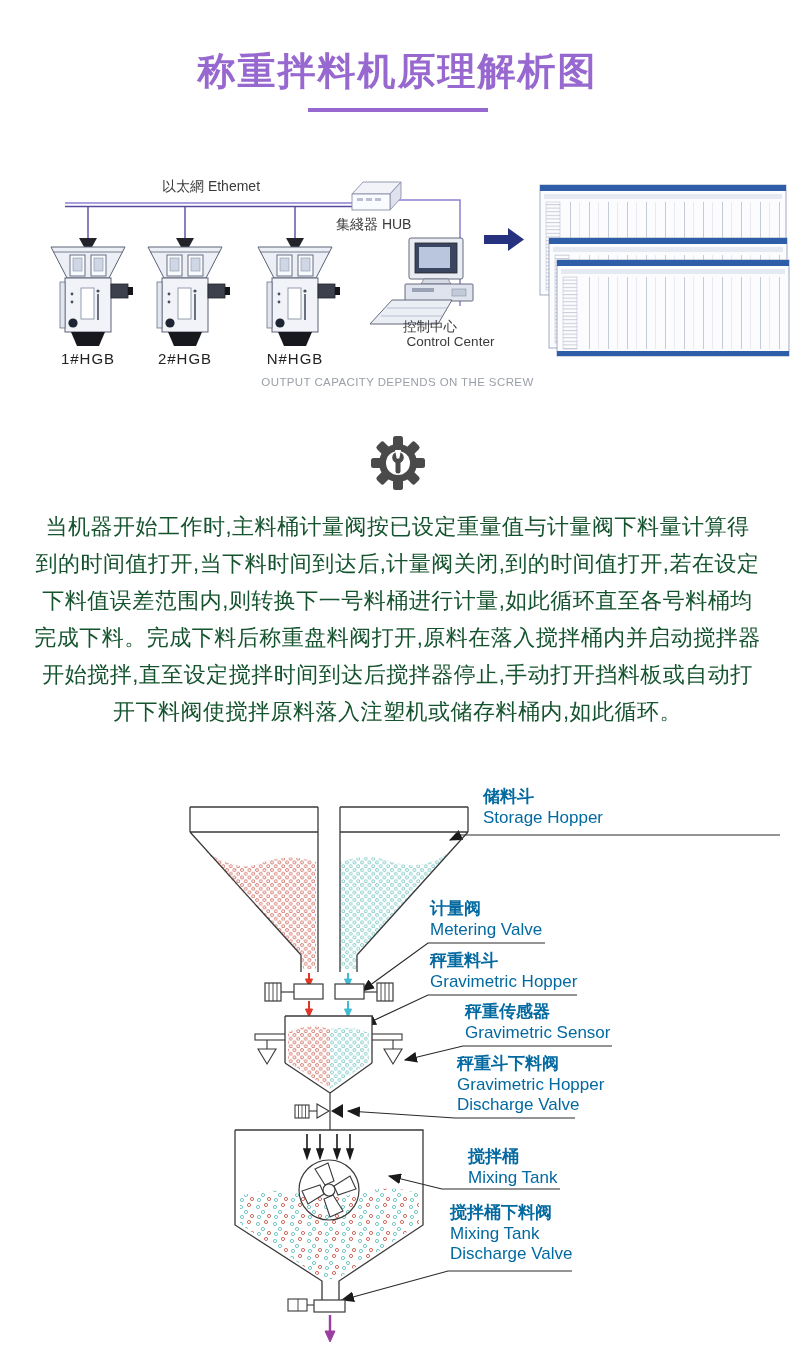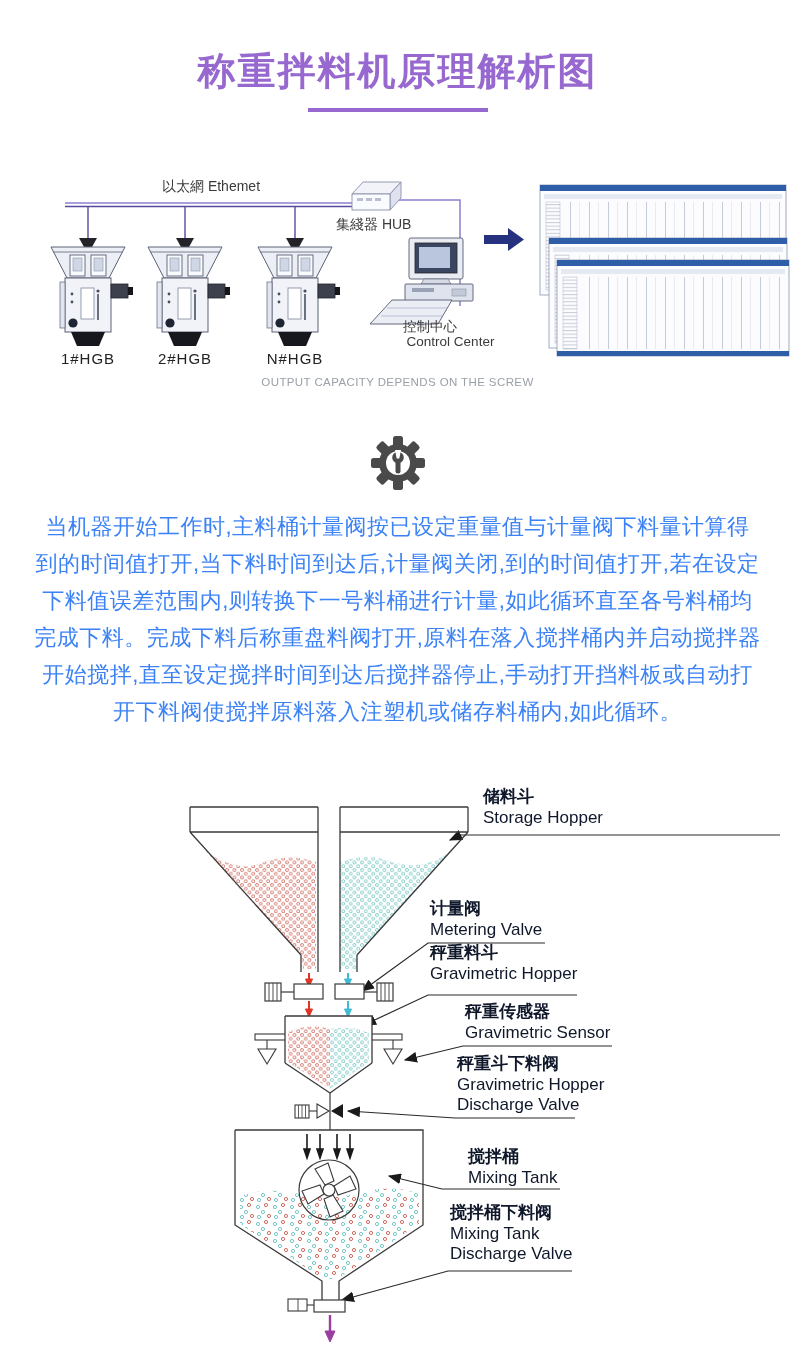--- a/index.html
+++ b/index.html
@@ -20,30 +20,30 @@
   .m1 { left:43px; } .m2 { left:140px; } .m3 { left:250px; }
   .cc-cn { top:150px; left:403px; width:95px; font-size:13.5px; }
   .cc-en { top:166px; left:393px; width:115px; text-align:center; font-size:13.5px; }
   .output-note { position:absolute; top:208px; left:0; width:795px; text-align:center;
     font-size:11.5px; color:#9aa0a8; letter-spacing:0.4px; }
 
   .gear-wrap { position:absolute; top:420px; left:0; width:795px; text-align:center; }
 
   .desc { position:absolute; top:500px; left:0; width:795px; }
   .desc-line { width:795px; text-align:center; font-size:22px; line-height:37px;
-    color:#3b82f6; letter-spacing:0.5px; white-space:nowrap; }
+    color:#14532d; letter-spacing:0.5px; white-space:nowrap; }
 
   .diagram { position:absolute; top:770px; left:0; width:795px; height:598px; }
   .diagram svg { position:absolute; top:0; left:0; }
-  .dlabel { position:absolute; color:#0f172a; white-space:nowrap; }
+  .dlabel { position:absolute; color:#0369a1; white-space:nowrap; }
   .dlabel .cn { font-size:17px; font-weight:700; line-height:22px; }
   .dlabel .en { font-size:17px; line-height:20px; }
   .lb-storage { top:8px;  left:483px; }
   .lb-meter   { top:120px; left:430px; }
-  .lb-ghopper { top:164px; left:430px; }
+  .lb-ghopper { top:172px; left:430px; }
   .lb-gsensor { top:223px; left:465px; }
   .lb-ghdv    { top:275px; left:457px; }
   .lb-mtank   { top:368px; left:468px; }
   .lb-mtdv    { top:424px; left:450px; }
 </style>
 </head>
 <body>
 
 <div class="page">
 

